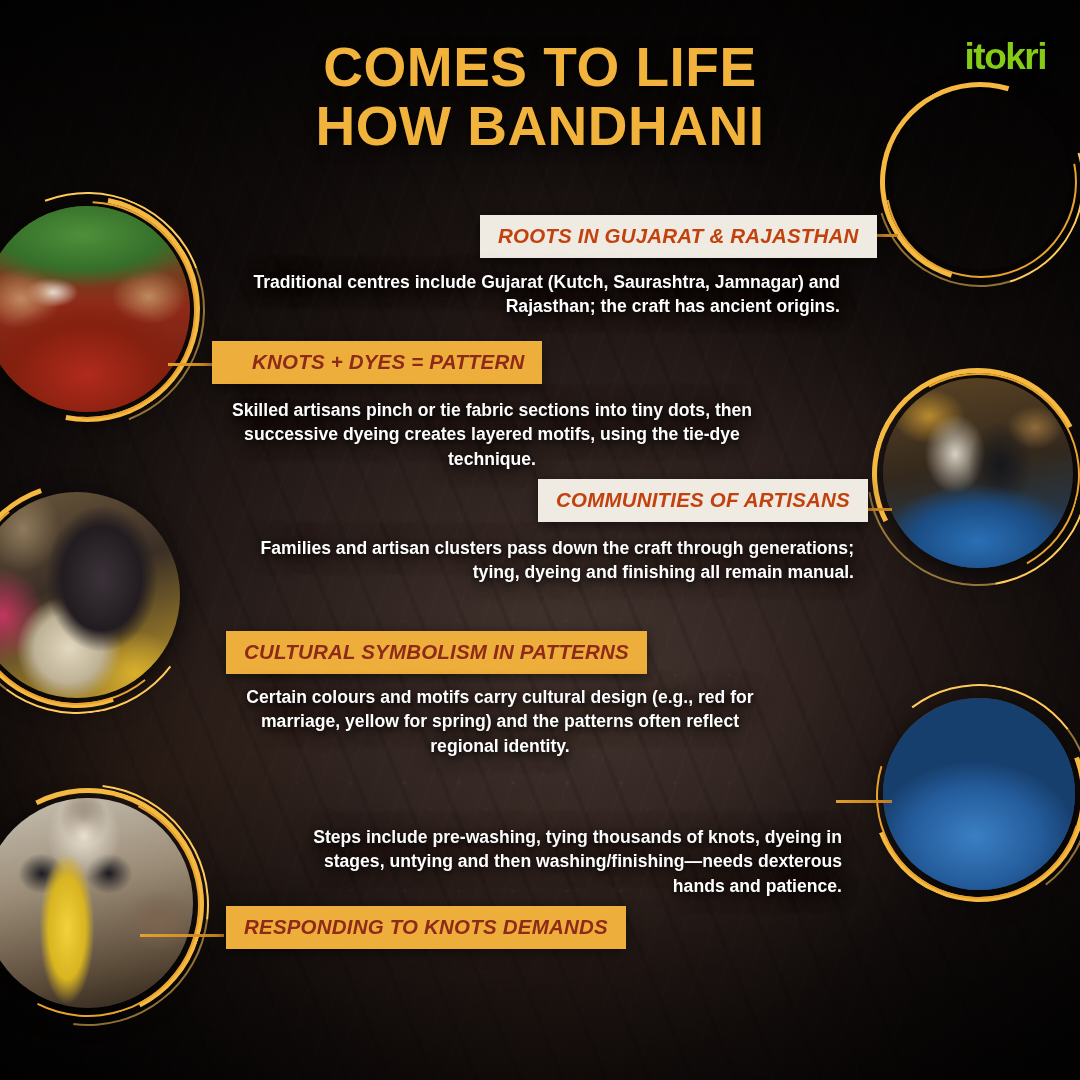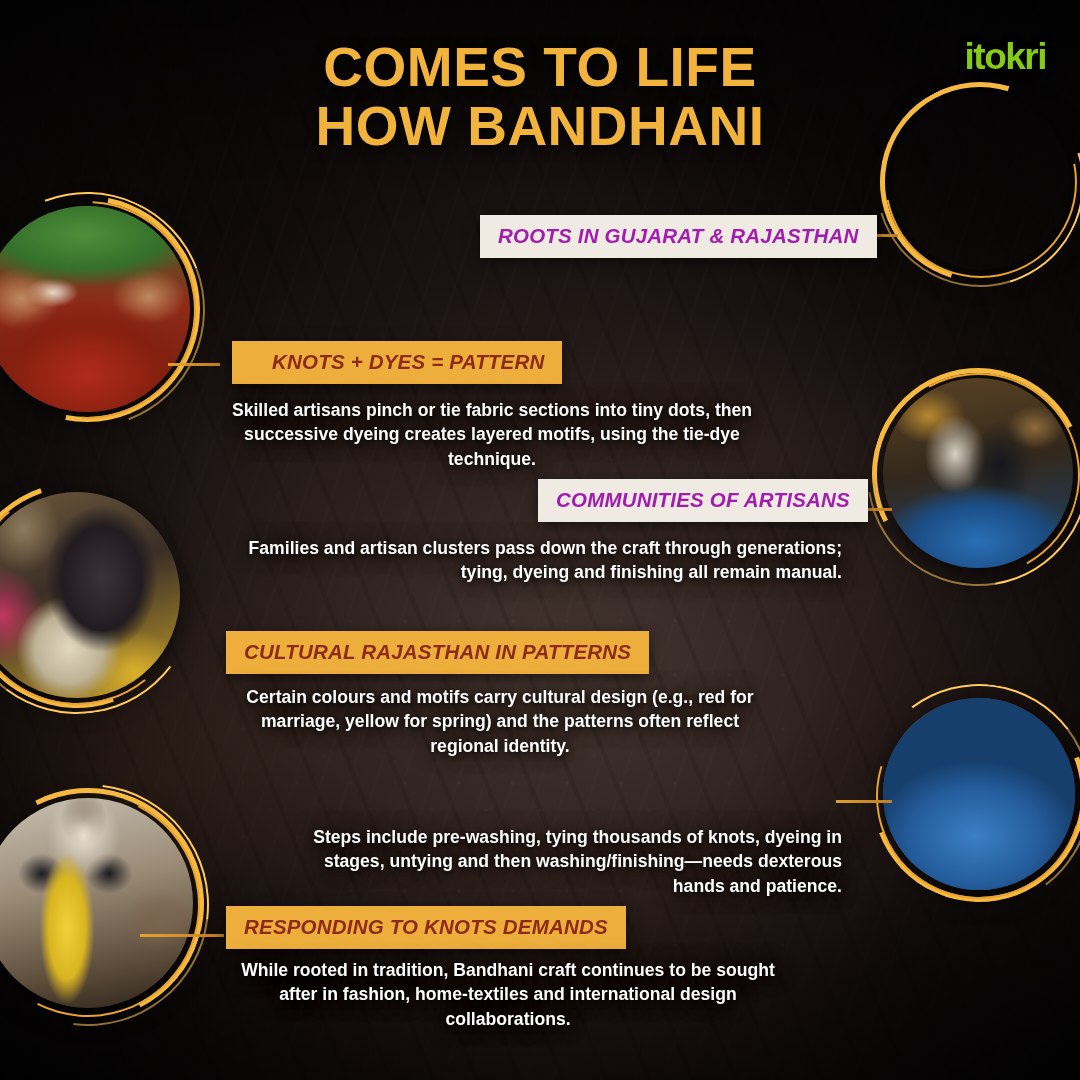--- a/index.html
+++ b/index.html
@@ -128,21 +128,21 @@
     position: absolute;
     display: inline-block;
     padding: 9px 18px 10px;
     font-size: 20.5px;
     font-weight: 800;
     font-style: italic;
     letter-spacing: .2px;
     white-space: nowrap;
     box-shadow: 0 3px 12px rgba(0,0,0,.55);
   }
-  .banner.cream { background: #EFEAE2; color: #a21caf; }
+  .banner.cream { background: #EFEAE2; color: #c2410c; }
   .banner.amber { background: #EEAE3C; color: #8E2A18; }
 
   .body-text {
     position: absolute;
     color: #FFFFFF;
     font-size: 17.6px;
     font-weight: 700;
     line-height: 1.38;
     text-shadow: 0 2px 7px rgba(0,0,0,.92), 0 0 22px rgba(0,0,0,.6);
   }
@@ -262,36 +262,36 @@
     </div>
     <div class="arc a1" style="left:0;  top:0;  width:232px; height:232px; transform:rotate(108deg);"></div>
     <div class="arc a2 thin" style="left:4px; top:5px; width:224px; height:224px; transform:rotate(-18deg);"></div>
     <div class="arc a3 thin" style="left:-5px; top:-4px; width:242px; height:242px; transform:rotate(52deg);"></div>
   </div>
   <div class="connector" style="left:140px; top:934px; width:84px;"></div>
 
   <div class="banner cream" style="left:480px; top:215px;">
     <span>ROOTS IN GUJARAT &amp; RAJASTHAN</span>
   </div>
-
-  <div class="banner amber" style="left:232px; top:341px;padding-left:40px;">
+  <div class="body-text right" style="left:250px; top:270px; width:590px;">Traditional centres include Gujarat (Kutch, Saurashtra, Jamnagar) and Rajasthan; the craft has ancient origins.</div>
+
+  <div class="banner amber" style="left:212px; top:341px;padding-left:40px;">
     <span>KNOTS + DYES = PATTERN</span>
   </div>
   <div class="body-text left" style="left:222px; top:398px; width:540px;">Skilled artisans pinch or tie fabric sections into tiny dots, then successive dyeing creates layered motifs, using the tie-dye technique.</div>
 
   <div class="banner cream" style="left:538px; top:479px;">
     <span>COMMUNITIES OF ARTISANS</span>
   </div>
-  <div class="body-text right" style="left:240px; top:536px; width:602px;">Families and artisan clusters pass down the craft through generations; tying, dyeing and finishing all remain manual.</div>
+  <div class="body-text right" style="left:252px; top:536px; width:602px;">Families and artisan clusters pass down the craft through generations; tying, dyeing and finishing all remain manual.</div>
 
   <div class="banner amber" style="left:226px; top:631px;">
-    <span>CULTURAL RAJASTHAN IN PATTERNS</span>
+    <span>CULTURAL SYMBOLISM IN PATTERNS</span>
   </div>
   <div class="body-text left" style="left:226px; top:685px; width:548px;">Certain colours and motifs carry cultural design (e.g., red for marriage, yellow for spring) and the patterns often reflect regional identity.</div>
 
   <div class="body-text right" style="left:312px; top:825px; width:530px;">Steps include pre-washing, tying thousands of knots, dyeing in stages, untying and then washing/finishing—needs dexterous hands and patience.</div>
 
   <div class="banner amber" style="left:226px; top:906px;">
     <span>RESPONDING TO KNOTS DEMANDS</span>
   </div>
-  <div class="body-text left" style="left:230px; top:958px; width:556px;">While rooted in tradition, Bandhani craft continues to be sought after in fashion, home-textiles and international design collaborations.</div>
 
 </div>
 
 </body></html>

